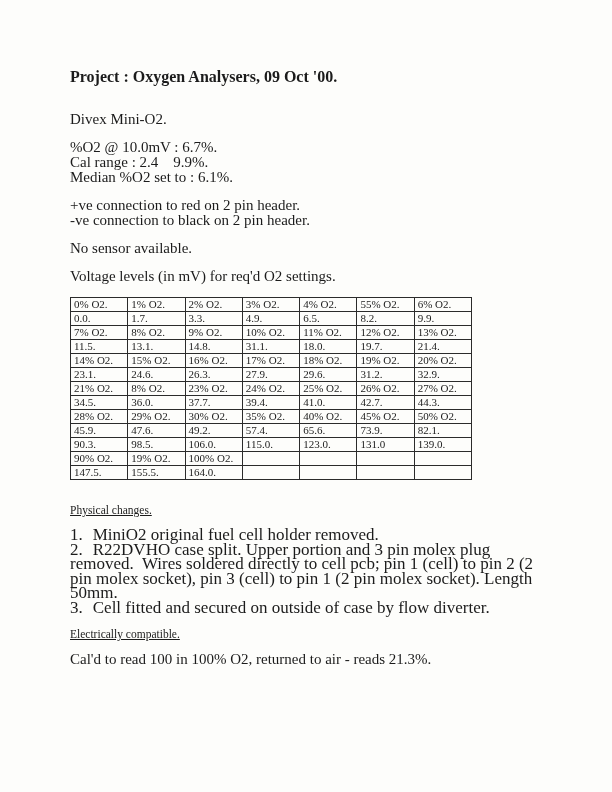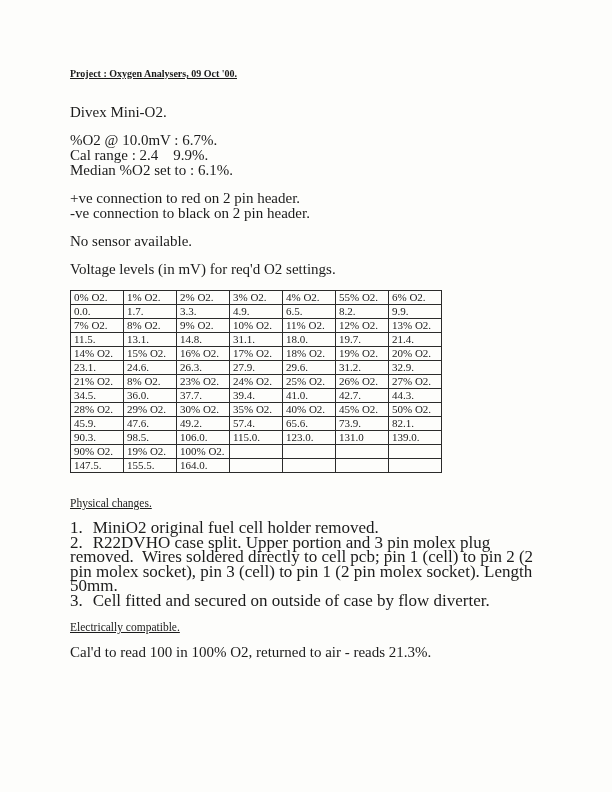--- a/index.html
+++ b/index.html
@@ -15,39 +15,38 @@
     -webkit-font-smoothing: antialiased;
   }
   .page {
     box-sizing: border-box;
     width: 612px;
     height: 792px;
     padding: 68px 66px 0 70px;
     background: #fdfdfb;
   }
   .title {
-    font-size: 10px;
+    font-size: 16px;
     font-weight: bold;
-    text-decoration: underline;
     margin: 0 0 26px 0;
     white-space: pre-wrap;
   }
   .line {
     margin: 0;
     font-size: 15px;
     line-height: 15px;
     white-space: pre-wrap;
   }
   .mb {
     margin-bottom: 13px;
   }
   table.voltage {
     border-collapse: collapse;
     table-layout: fixed;
-    width: 372px;
+    width: 402px;
     margin: 0 0 24px 0;
   }
   table.voltage td {
     border: 1px solid #2b2b2b;
     font-size: 11px;
     line-height: 13px;
     height: 13px;
     padding: 0 3px;
     overflow: hidden;
     white-space: nowrap;

